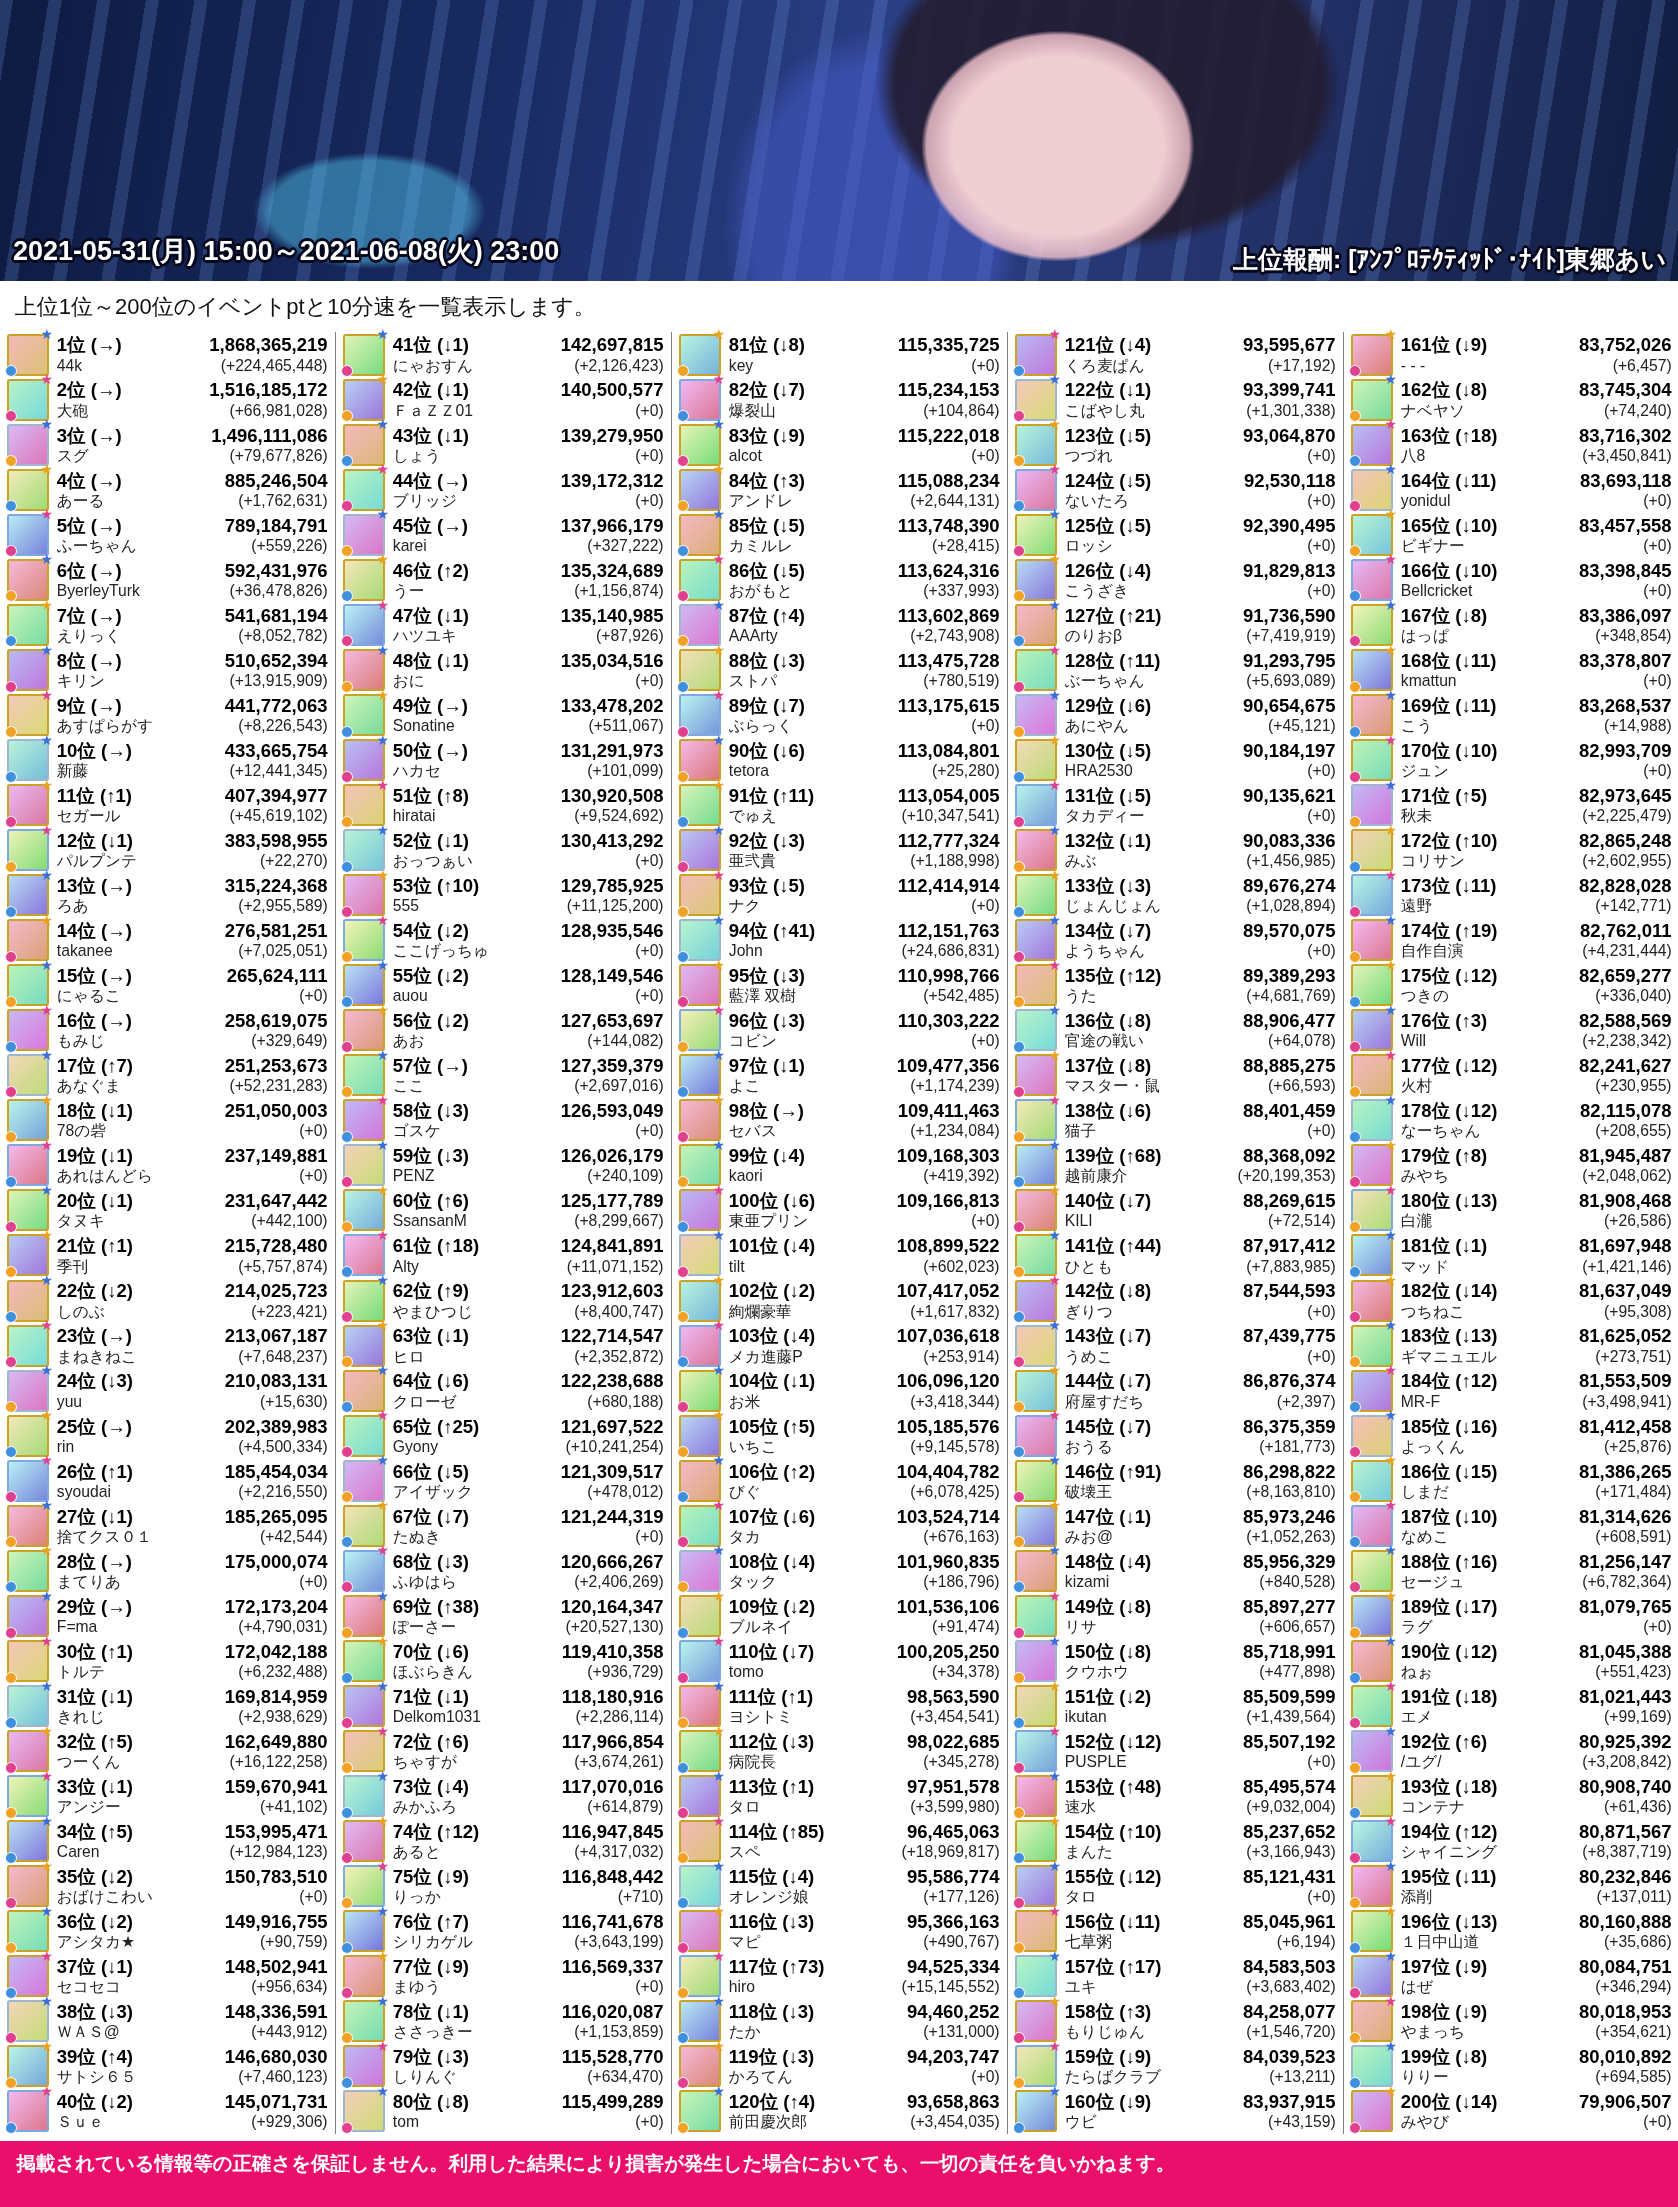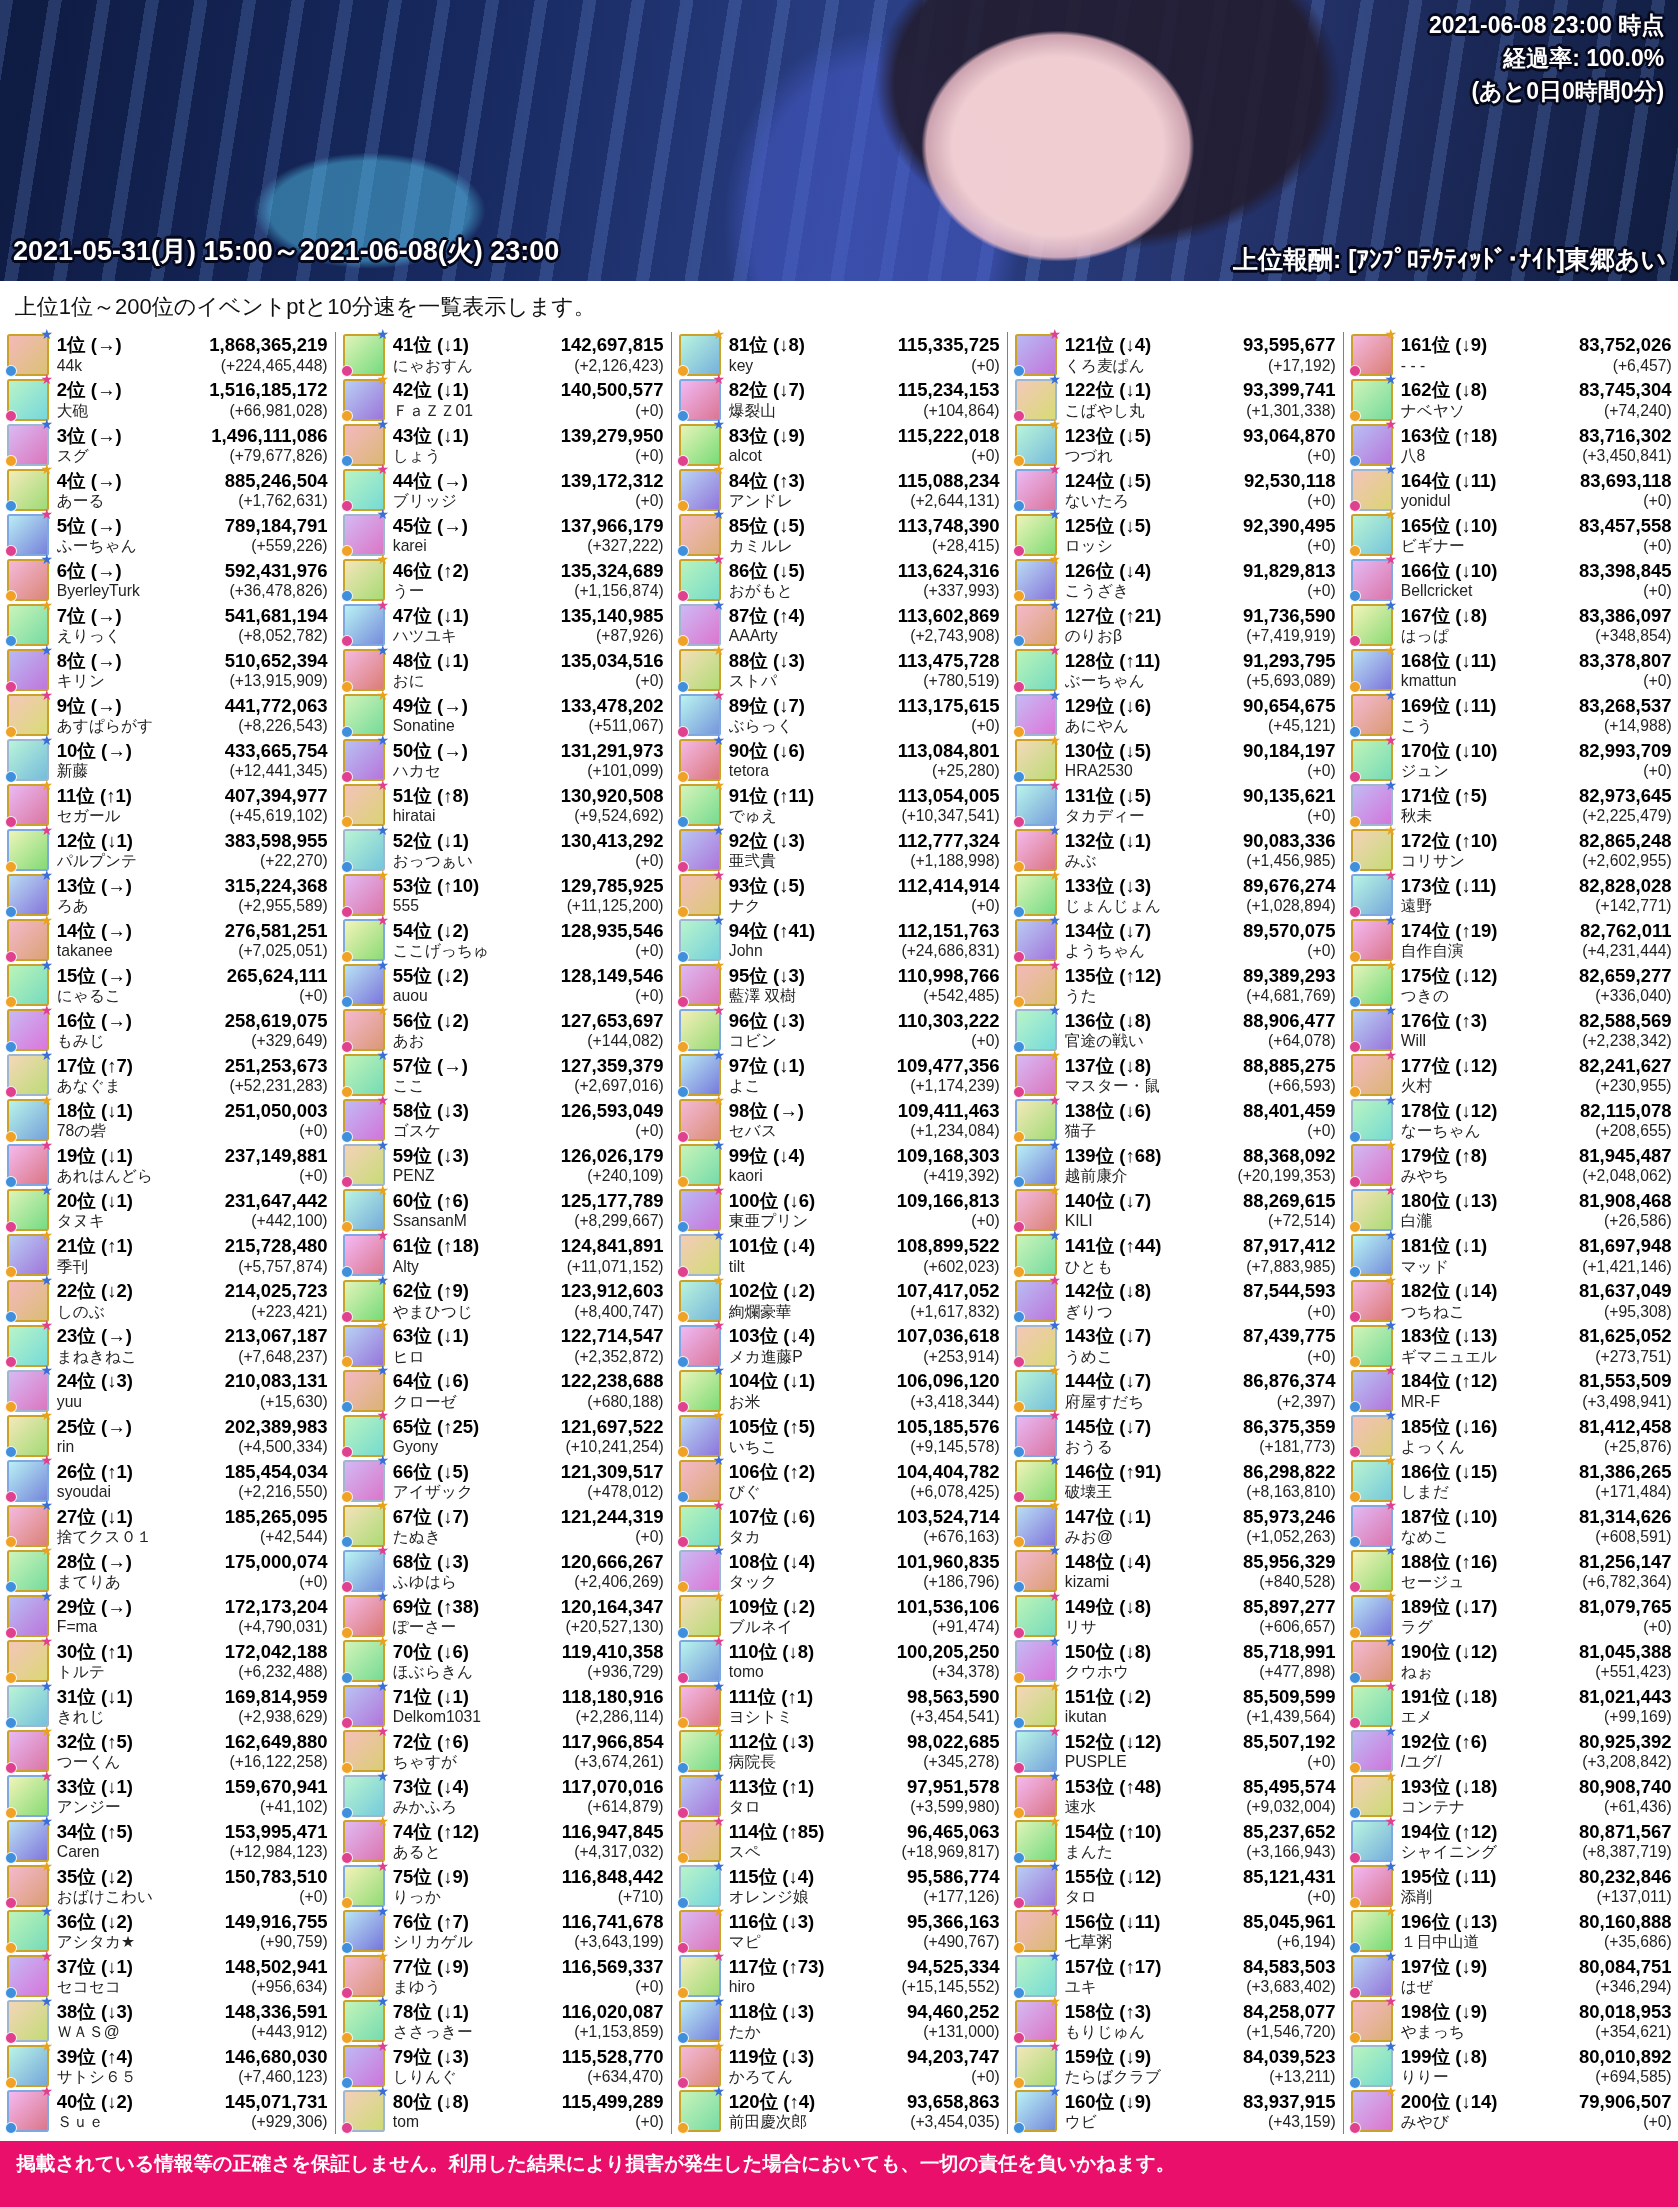--- a/index.html
+++ b/index.html
@@ -66,25 +66,20 @@
   }
   .footer-line1{display:flex;align-items:baseline;}
   .brand{font-size:28px;font-weight:bold;letter-spacing:0.5px;}
   .site-url{font-size:21px;font-weight:bold;margin-left:24px;text-decoration:none;color:#fff;}
   .disclaimer{font-size:19.4px;font-weight:bold;margin-top:2.8px;}
 </style>
 </head>
 <body>
 
 <div class="header">
-  <div class="snapshot-info outline-sm">
-    <div>2021-06-08 23:00 時点</div>
-    <div>経過率: 100.0%</div>
-    <div>(あと0日0時間0分)</div>
-  </div>
   <div class="event-period outline-sm">2021-05-31(月) 15:00～2021-06-08(火) 23:00</div>
   <div class="event-reward outline-sm">上位報酬: [ｱﾝﾌﾟﾛﾃｸﾃｨｯﾄﾞ･ﾅｲﾄ]東郷あい</div>
 </div>
 
 <div class="subtitle">上位1位～200位のイベントptと10分速を一覧表示します。</div>
 
 <div class="columns" id="ranking-columns">
     <div class="col">
       <div class="row">
         <div class="avatar" style="background: linear-gradient(135deg, rgb(244, 185, 185) 0%, rgb(219, 193, 118) 100%); border-color: rgb(201, 162, 39);">
@@ -1615,21 +1610,21 @@
           <div class="pts">101,536,106</div>
           <div class="gain">(+91,474)</div>
         </div>
       </div>
       <div class="row">
         <div class="avatar" style="background: linear-gradient(135deg, rgb(185, 244, 237) 0%, rgb(118, 155, 219) 100%); border-color: rgb(127, 168, 224);">
           <span class="star" style="color: rgb(224, 65, 142);">★</span>
           <span class="badge" style="background: rgb(224, 65, 142);"></span>
         </div>
         <div class="mid">
-          <div class="rank">110位 (↓8)</div>
+          <div class="rank">110位 (↓7)</div>
           <div class="pname">tomo</div>
         </div>
         <div class="right">
           <div class="pts">100,205,250</div>
           <div class="gain">(+34,378)</div>
         </div>
       </div>
       <div class="row">
         <div class="avatar" style="background: linear-gradient(135deg, rgb(244, 185, 234) 0%, rgb(219, 118, 126) 100%); border-color: rgb(201, 162, 39);">
           <span class="star" style="color: rgb(58, 111, 216);">★</span>

